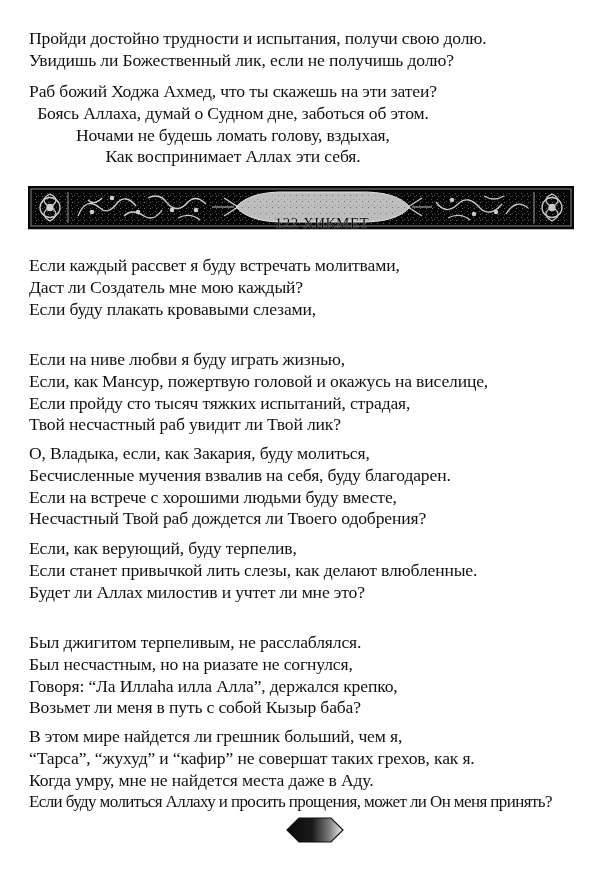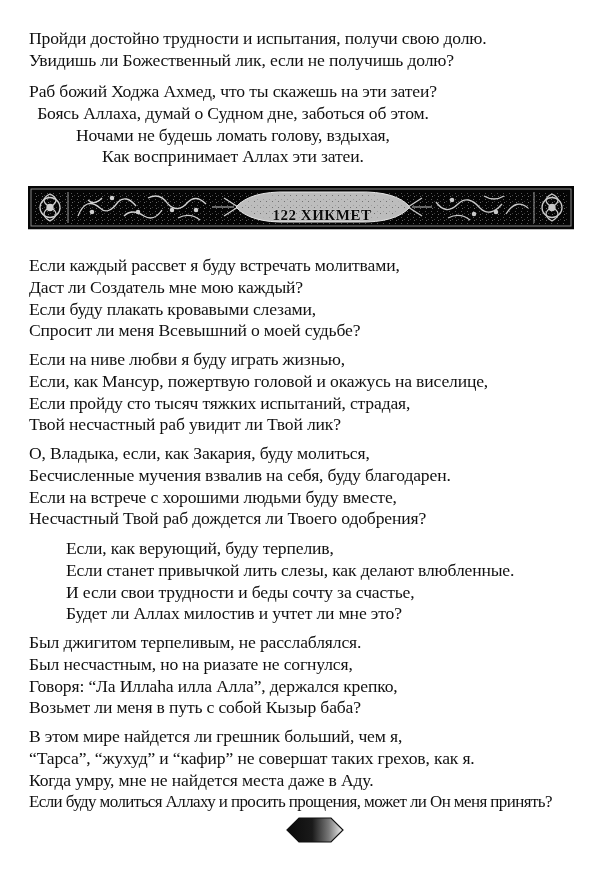--- a/index.html
+++ b/index.html
@@ -55,28 +55,28 @@
     }
     .banner-title-wrap {
       position: absolute;
       left: 214px;
       top: 7px;
       width: 160px;
       height: 29px;
     }
     .banner-title {
       position: absolute;
-      left: 0; top: 8px;
+      left: 0; top: 16px;
       width: 160px;
       height: 29px;
       display: flex;
       align-items: center;
       justify-content: center;
       font-family: "Liberation Serif", serif;
-      font-weight: bold;
+      font-weight: normal;
       font-size: 15px;
       letter-spacing: 0.5px;
       color: #0a0a0a;
       text-shadow: 0 0 1px #ffffff;
     }
     
     .page-badge {
       position: absolute;
       left: 285px;
       top: 815px;
@@ -102,21 +102,21 @@
 
   <div class="stanza" style="top:28px;">
     <span class="line">Пройди достойно трудности и испытания, получи свою долю.</span>
     <span class="line">Увидишь ли Божественный лик, если не получишь долю?</span>
   </div>
 
   <div class="stanza" style="top:81px;text-align:center;">
     <span class="line">Раб божий Ходжа Ахмед, что ты скажешь на эти затеи?</span>
     <span class="line">Боясь Аллаха, думай о Судном дне, заботься об этом.</span>
     <span class="line">Ночами не будешь ломать голову, вздыхая,</span>
-    <span class="line">Как воспринимает Аллах эти затеи.</span>
+    <span class="line">Как воспринимает Аллах эти себя.</span>
   </div>
 
   <div class="banner">
     <svg width="546" height="43" viewBox="0 0 546 43">
       <defs>
         <pattern id="speckle" width="6" height="6" patternUnits="userSpaceOnUse">
           <rect x="1" y="1" width="1" height="1" fill="#9a9a9a"></rect>
           <rect x="4" y="3" width="1" height="1" fill="#6a6a6a"></rect>
           <rect x="2" y="4" width="1" height="1" fill="#bdbdbd"></rect>
         </pattern>
@@ -170,41 +170,39 @@
     </svg>
     <div class="banner-title-wrap">
       <div class="banner-title">122 ХИКМЕТ</div>
     </div>
   </div>
 
   <div class="stanza" style="top:255px;">
     <span class="line">Если каждый рассвет я буду встречать молитвами,</span>
     <span class="line">Даст ли Создатель мне мою каждый?</span>
     <span class="line">Если буду плакать кровавыми слезами,</span>
-    <span class="line">Спросит ли меня Всевышний о моей судьбе?</span>
   </div>
 
   <div class="stanza" style="top:349px;">
     <span class="line">Если на ниве любви я буду играть жизнью,</span>
     <span class="line">Если, как Мансур, пожертвую головой и окажусь на виселице,</span>
     <span class="line">Если пройду сто тысяч тяжких испытаний, страдая,</span>
     <span class="line">Твой несчастный раб увидит ли Твой лик?</span>
   </div>
 
   <div class="stanza" style="top:443px;">
     <span class="line">О, Владыка, если, как Закария, буду молиться,</span>
     <span class="line">Бесчисленные мучения взвалив на себя, буду благодарен.</span>
     <span class="line">Если на встрече с хорошими людьми буду вместе,</span>
     <span class="line">Несчастный Твой раб дождется ли Твоего одобрения?</span>
   </div>
 
-  <div class="stanza" style="top:538px;margin-left:37px;">
+  <div class="stanza" style="top:538px;">
     <span class="line">Если, как верующий, буду терпелив,</span>
     <span class="line">Если станет привычкой лить слезы, как делают влюбленные.</span>
-    <span class="line">И если свои трудности и беды сочту за счастье,</span>
     <span class="line">Будет ли Аллах милостив и учтет ли мне это?</span>
   </div>
 
   <div class="stanza" style="top:632px;font-family:Liberation Serif, serif;">
     <span class="line">Был джигитом терпеливым, не расслаблялся.</span>
     <span class="line">Был несчастным, но на риазате не согнулся,</span>
     <span class="line">Говоря: “Ла Иллаhа илла Алла”, держался крепко,</span>
     <span class="line">Возьмет ли меня в путь с собой Кызыр баба?</span>
   </div>
 

